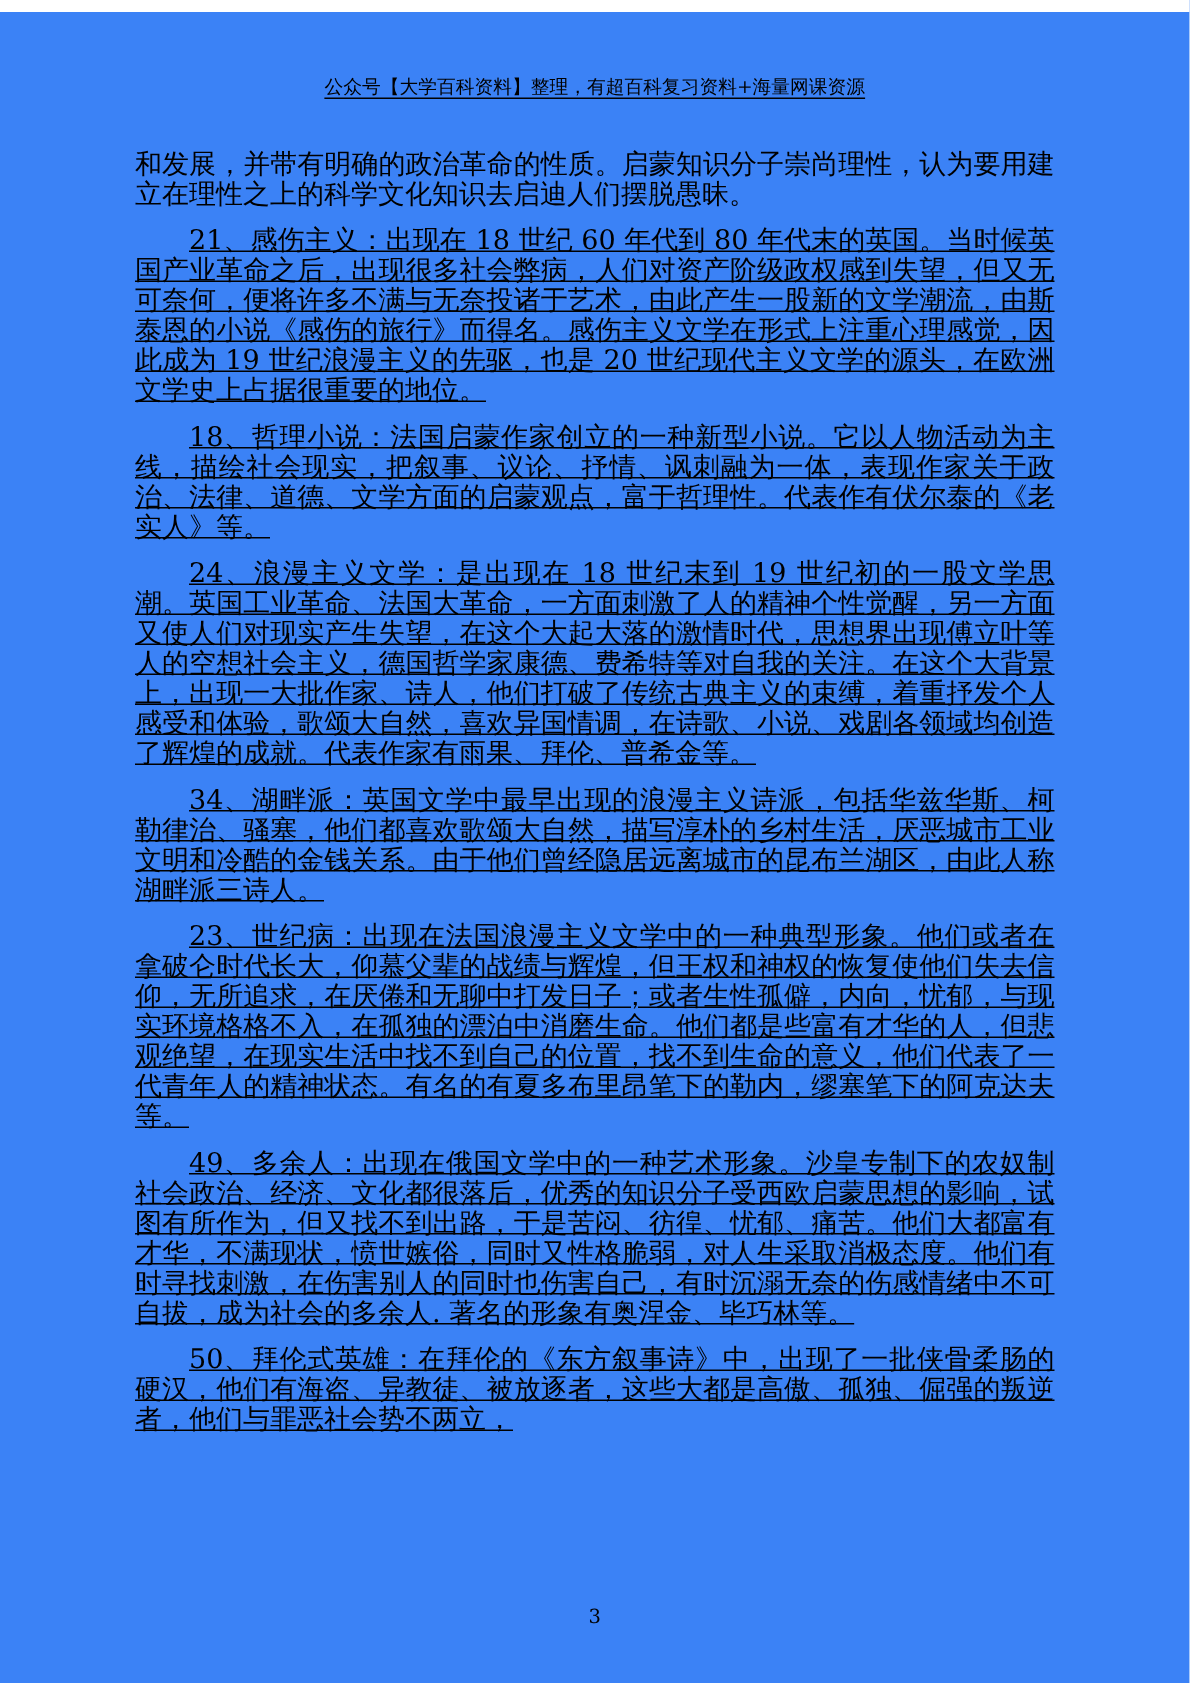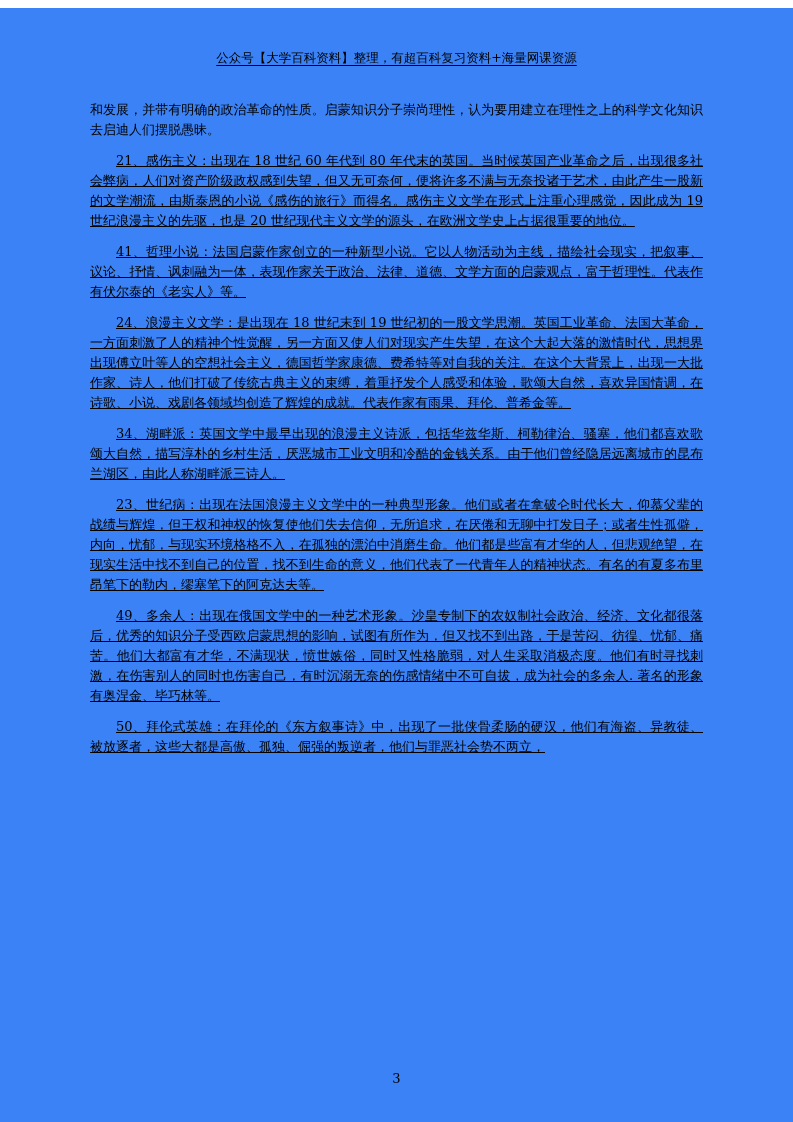--- a/index.html
+++ b/index.html
@@ -26,21 +26,21 @@
     margin-bottom: 34px;
   }
   .header-text {
     text-decoration: underline;
     text-underline-offset: 3px;
   }
   .body {
     text-align: justify;
   }
   .para {
-    font-size: 13px;
+    font-size: 18px;
     line-height: 20px;
     margin: 0 0 11px 0;
     text-align: justify;
     word-break: break-all;
   }
   .para.indent {
     text-indent: 2em;
     text-decoration: underline;
   }
   .footer {
@@ -56,21 +56,21 @@
 <body>
 
 <div class="page">
   <div class="header">
     <span class="header-text">公众号【大学百科资料】整理，有超百科复习资料+海量网课资源</span>
   </div>
 
   <div class="body" id="doc-body">
       <p class="para">和发展，并带有明确的政治革命的性质。启蒙知识分子崇尚理性，认为要用建立在理性之上的科学文化知识去启迪人们摆脱愚昧。</p>
       <p class="para indent">21、感伤主义：出现在 18 世纪 60 年代到 80 年代末的英国。当时候英国产业革命之后，出现很多社会弊病，人们对资产阶级政权感到失望，但又无可奈何，便将许多不满与无奈投诸于艺术，由此产生一股新的文学潮流，由斯泰恩的小说《感伤的旅行》而得名。感伤主义文学在形式上注重心理感觉，因此成为 19 世纪浪漫主义的先驱，也是 20 世纪现代主义文学的源头，在欧洲文学史上占据很重要的地位。</p>
-      <p class="para indent">41、哲理小说：法国启蒙作家创立的一种新型小说。它以人物活动为主线，描绘社会现实，把叙事、议论、抒情、讽刺融为一体，表现作家关于政治、法律、道德、文学方面的启蒙观点，富于哲理性。代表作有伏尔泰的《老实人》等。</p>
+      <p class="para indent">18、哲理小说：法国启蒙作家创立的一种新型小说。它以人物活动为主线，描绘社会现实，把叙事、议论、抒情、讽刺融为一体，表现作家关于政治、法律、道德、文学方面的启蒙观点，富于哲理性。代表作有伏尔泰的《老实人》等。</p>
       <p class="para indent">24、浪漫主义文学：是出现在 18 世纪末到 19 世纪初的一股文学思潮。英国工业革命、法国大革命，一方面刺激了人的精神个性觉醒，另一方面又使人们对现实产生失望，在这个大起大落的激情时代，思想界出现傅立叶等人的空想社会主义，德国哲学家康德、费希特等对自我的关注。在这个大背景上，出现一大批作家、诗人，他们打破了传统古典主义的束缚，着重抒发个人感受和体验，歌颂大自然，喜欢异国情调，在诗歌、小说、戏剧各领域均创造了辉煌的成就。代表作家有雨果、拜伦、普希金等。</p>
       <p class="para indent">34、湖畔派：英国文学中最早出现的浪漫主义诗派，包括华兹华斯、柯勒律治、骚塞，他们都喜欢歌颂大自然，描写淳朴的乡村生活，厌恶城市工业文明和冷酷的金钱关系。由于他们曾经隐居远离城市的昆布兰湖区，由此人称湖畔派三诗人。</p>
       <p class="para indent">23、世纪病：出现在法国浪漫主义文学中的一种典型形象。他们或者在拿破仑时代长大，仰慕父辈的战绩与辉煌，但王权和神权的恢复使他们失去信仰，无所追求，在厌倦和无聊中打发日子；或者生性孤僻，内向，忧郁，与现实环境格格不入，在孤独的漂泊中消磨生命。他们都是些富有才华的人，但悲观绝望，在现实生活中找不到自己的位置，找不到生命的意义，他们代表了一代青年人的精神状态。有名的有夏多布里昂笔下的勒内，缪塞笔下的阿克达夫等。</p>
       <p class="para indent">49、多余人：出现在俄国文学中的一种艺术形象。沙皇专制下的农奴制社会政治、经济、文化都很落后，优秀的知识分子受西欧启蒙思想的影响，试图有所作为，但又找不到出路，于是苦闷、彷徨、忧郁、痛苦。他们大都富有才华，不满现状，愤世嫉俗，同时又性格脆弱，对人生采取消极态度。他们有时寻找刺激，在伤害别人的同时也伤害自己，有时沉溺无奈的伤感情绪中不可自拔，成为社会的多余人. 著名的形象有奥涅金、毕巧林等。</p>
       <p class="para indent">50、拜伦式英雄：在拜伦的《东方叙事诗》中，出现了一批侠骨柔肠的硬汉，他们有海盗、异教徒、被放逐者，这些大都是高傲、孤独、倔强的叛逆者，他们与罪恶社会势不两立，</p>
     </div>
 
   <div class="footer">
     <span>3</span>
   </div>

